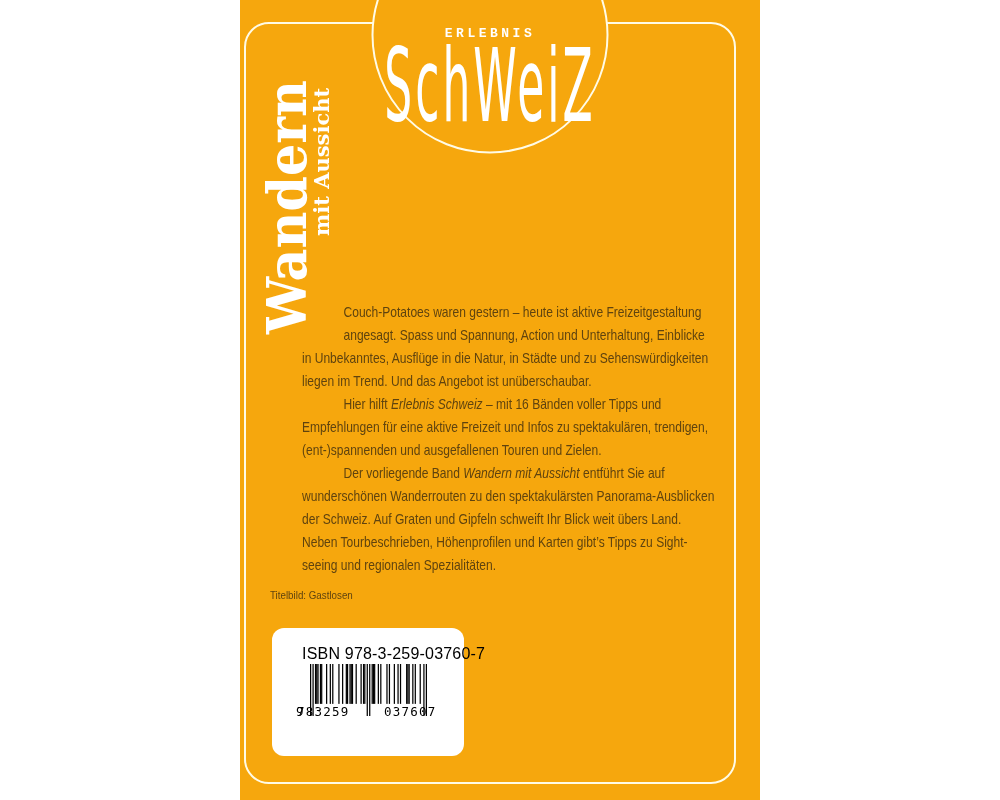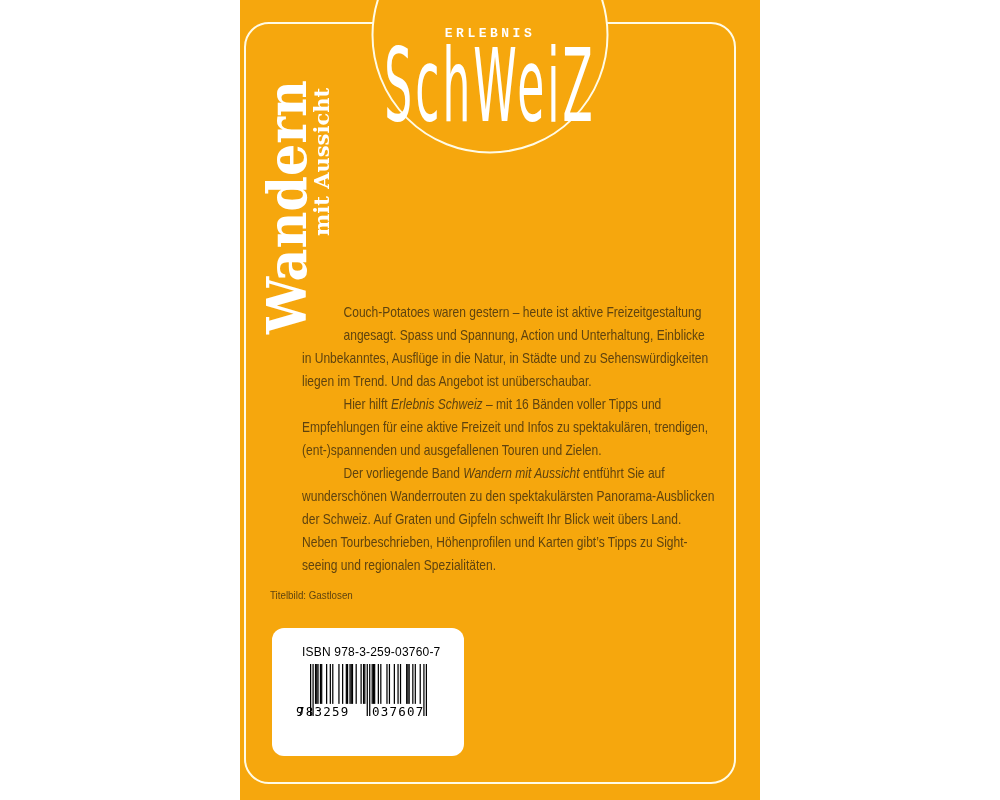--- a/index.html
+++ b/index.html
@@ -59,31 +59,31 @@
     font-size:11.5px;line-height:14px;white-space:nowrap;
     transform:scaleX(0.85);transform-origin:0 0;
   }
   
   .barcode-box{
     position:absolute;left:32px;top:628px;width:192px;height:128px;
     background:#ffffff;border-radius:12px;
   }
   .isbn-label{
     position:absolute;left:30px;top:17px;width:133px;text-align:center;
-    color:#000;font-size:12px;letter-spacing:0.2px;white-space:nowrap;
+    color:#000;font-size:16px;letter-spacing:0.2px;white-space:nowrap;
   }
   .ean-svg{position:absolute;left:38px;top:36px;width:117px;height:52px;}
   .ean-digits{
     position:absolute;left:0;top:76px;width:100%;height:16px;
     color:#000;font-family:"DejaVu Sans Mono",monospace;font-size:12.5px;
   }
   .ean-digits span{position:absolute;top:0;}
   .d-first{left:24px;}
   .d-g1{left:25px;letter-spacing:1.2px;}
-  .d-g2{left:100px;letter-spacing:1.2px;}
+  .d-g2{left:112px;letter-spacing:1.2px;}
 </style>
 </head>
 <body>
 
 <div class="cover">
 
   <svg class="frame" viewBox="0 0 520 800" xmlns="http://www.w3.org/2000/svg">
     <rect x="5" y="23" width="490" height="760" rx="24" ry="24" fill="none" stroke="var(--line)" stroke-width="2"></rect>
     <circle cx="250" cy="35" r="117.5" fill="var(--yellow)" stroke="var(--line)" stroke-width="2"></circle>
   </svg>

